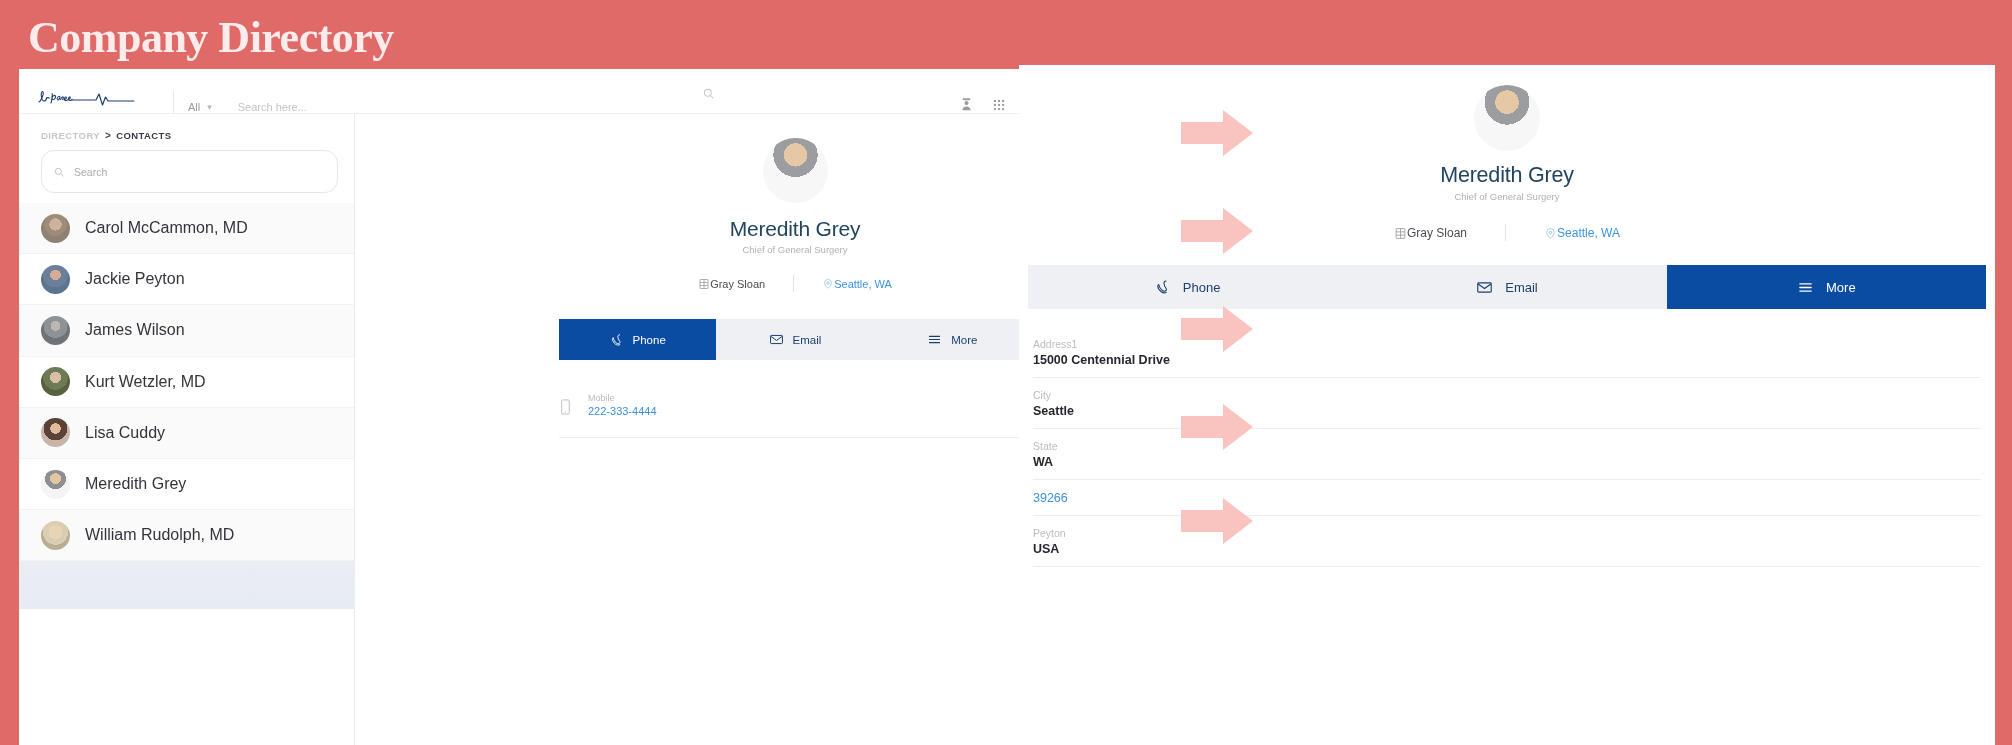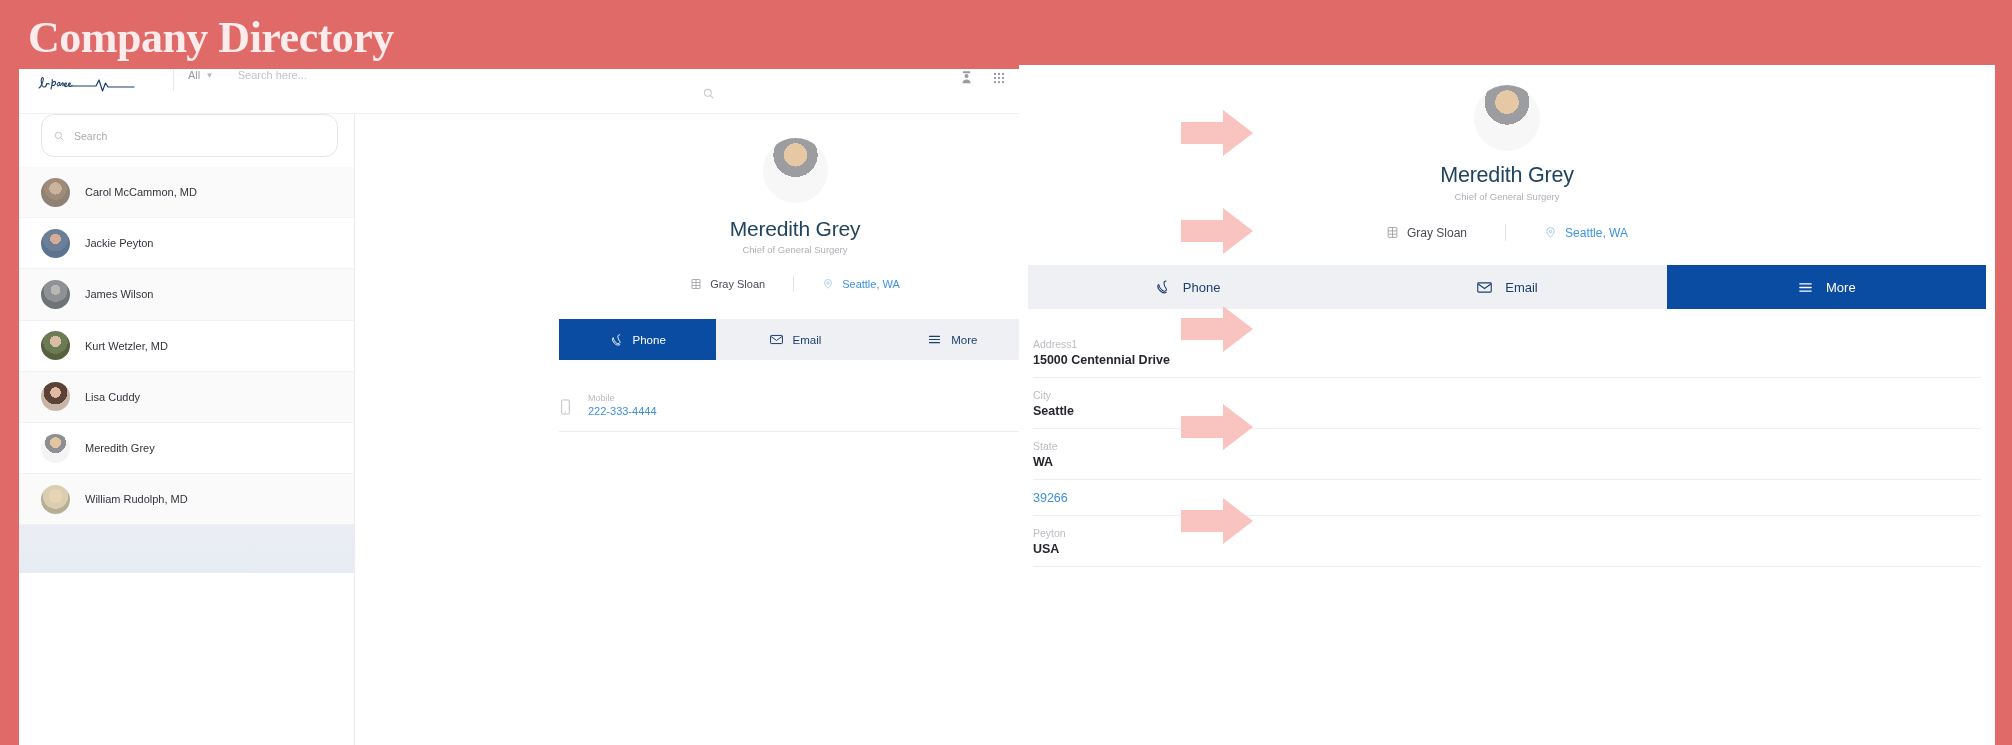--- a/index.html
+++ b/index.html
@@ -37,21 +37,21 @@
     height: 676px;
     background: #ffffff;
     overflow: hidden;
   }
 
   
   .topnav {
     height: 44px;
     border-bottom: 1px solid #f0f0f1;
     display: flex;
-    align-items: flex-start;
+    align-items: flex-end;
     position: relative;
   }
   .logo {
     width: 120px;
     margin-left: 16px;
     display: flex;
     align-items: center;
     height: 30px;
   }
   .nav-divider {
@@ -181,21 +181,21 @@
     height: 50.2px;
     display: flex;
     align-items: center;
     padding-left: 22px;
     gap: 15px;
     border-bottom: 1px solid #f2f2f4;
     cursor: pointer;
   }
   .contact-row.alt { background: #fafafb; }
   .contact-name {
-    font-size: 11px;
+    font-size: 16px;
     color: #33333c;
   }
   .avatar {
     width: 29px;
     height: 29px;
     border-radius: 50%;
     flex: 0 0 29px;
     overflow: hidden;
     position: relative;
   }
@@ -235,22 +235,21 @@
   }
   .meta-row {
     margin-top: 20px;
     display: flex;
     align-items: center;
     gap: 0;
     font-size: 11px;
   }
   .meta-item {
     display: flex;
-    align-items: flex-start;
-    gap: 8px;
+    align-items: flex-end;
     padding: 0 28px;
     color: #4b4b55;
   }
   .meta-item.link { color: #3c93e0; cursor: pointer; }
   .meta-sep { width: 1px; height: 17px; background: #e2e2e6; }
   .meta-icon { color: #9a9aa2; display: flex; }
   .meta-item.link .meta-icon { color: #9fc9e8; }
 
   .action-bar {
     margin-top: 27px;
@@ -276,21 +275,21 @@
   .action-icon { display: flex; align-items: center; }
 
   .field-wrap {
     margin-top: 33px;
     width: 472px;
   }
   .field-row {
     display: flex;
     align-items: flex-start;
     gap: 16px;
-    padding-bottom: 14px;
+    padding-bottom: 20px;
     border-bottom: 1px solid #eeeef0;
   }
   .field-icon {
     color: #b7b7bd;
     margin-top: 5px;
     display: flex;
   }
   .field-label {
     font-size: 9px;
     color: #b9b9c0;
@@ -476,20 +475,25 @@
         <span class="user-avatar">IT</span>
         <span class="user-name">Internal Comms Team</span>
         <span class="user-chev">▾</span>
       </div>
     </div>
   </div>
 
   <div class="panel-body">
 
     <div class="left-col">
+      <div class="breadcrumb">
+        <span class="crumb-dim">DIRECTORY</span>
+        <span class="crumb-sep">&gt;</span>
+        <span class="crumb-cur">CONTACTS</span>
+      </div>
 
       <div class="searchbox">
         <span class="sb-icon">
           <svg width="10" height="10" viewBox="0 0 16 16" fill="none" stroke="currentColor" stroke-width="1.6">
             <circle cx="7" cy="7" r="5"></circle>
               <path d="M11 11l4 4"></path>
           </svg>
         </span>
         <input type="text" placeholder="Search" style="">
       </div>

